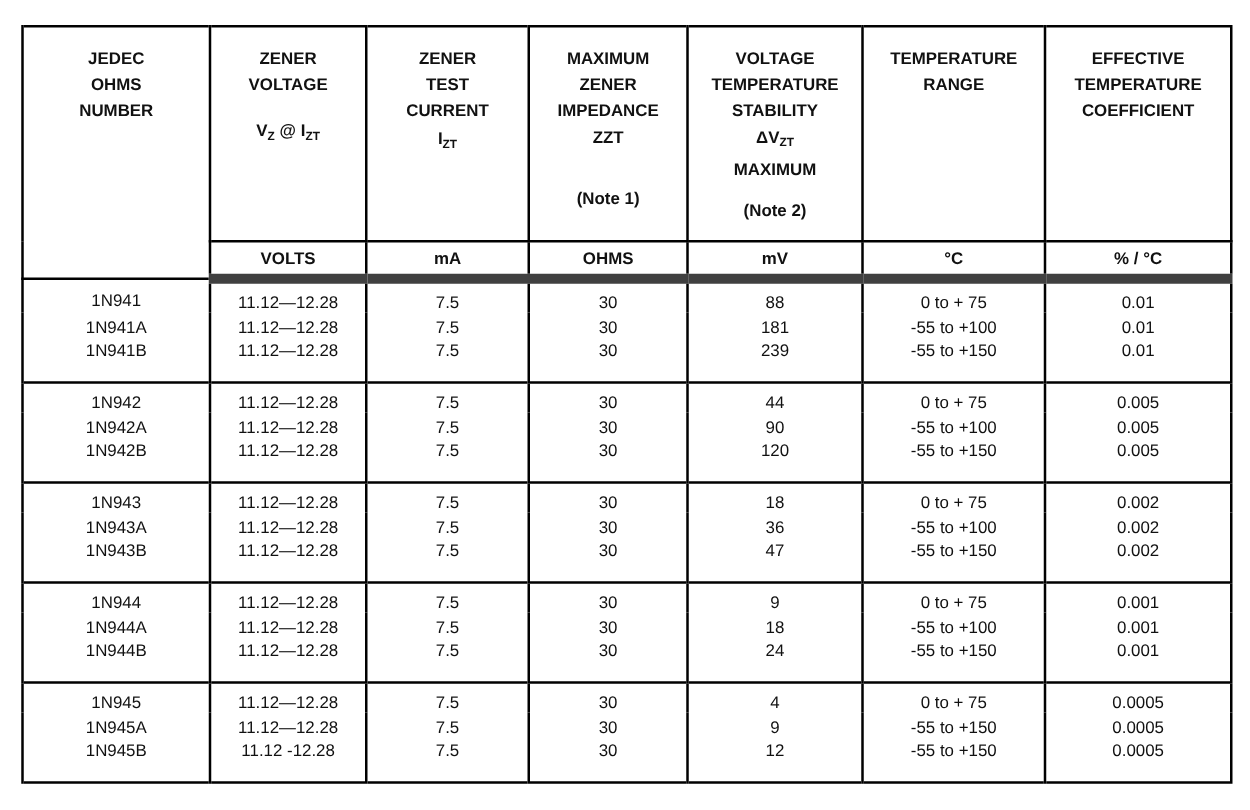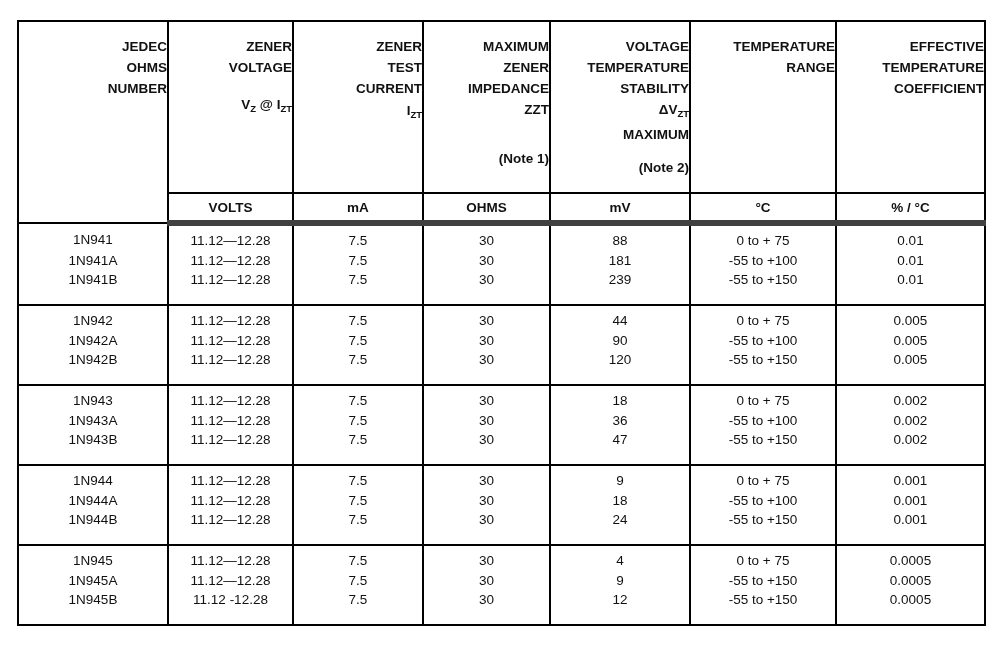--- a/index.html
+++ b/index.html
@@ -26,32 +26,32 @@
     border-right: 2px solid #000;
   }
 
   thead tr.main-header th {
     vertical-align: top;
     padding-top: 14px;
     height: 172px;
     font-size: 13.5px;
     font-weight: bold;
     line-height: 21px;
-    text-align: right;
+    text-align: center;
     border-bottom: 2px solid #000;
   }
   thead th.jedec-col { padding-top: 27px; }
 
   thead tr.units-row th {
     height: 30px;
     font-size: 13.5px;
     font-weight: bold;
     text-align: center;
     vertical-align: middle;
-    border-bottom: 6px solid #404040;
+    border-bottom: 8px solid #404040;
   }
 
   .formula-gap { margin-top: 16px; }
   .formula-tight { margin-top: 1px; }
   .note-line-1 { margin-top: 28px; }
   .note-line-2 { margin-top: 12px; }
   .sub {
     font-size: 9.5px;
     vertical-align: -3px;
     font-weight: bold;

